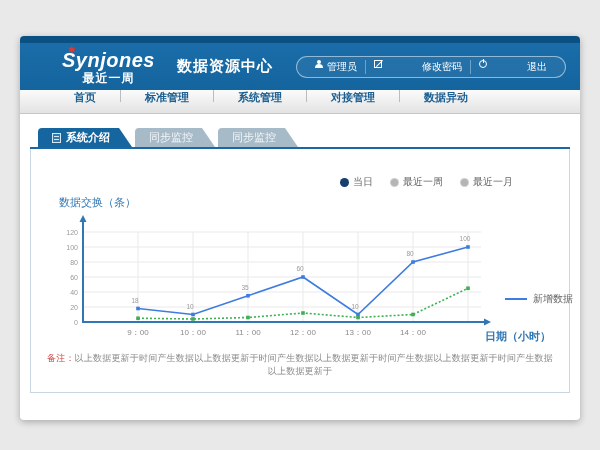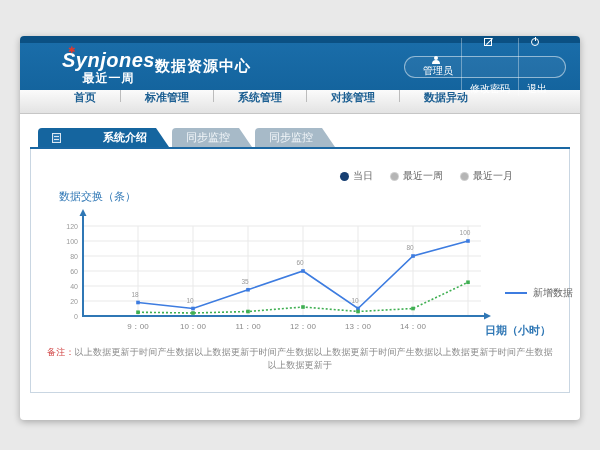--- a/index.html
+++ b/index.html
@@ -16,62 +16,61 @@
   }
   .top-strip { height:7px; background:#0b5083; }
   .header {
     height:47px; background:linear-gradient(#1a6da9,#14649e);
     display:flex; align-items:center; padding:0 14px; position:relative;
   }
   .logo { display:flex; flex-direction:column; align-items:center; line-height:1; margin-left:28px; position:relative; }
   .logo-en { color:#fff; font-weight:bold; font-style:italic; font-size:20px; letter-spacing:0.5px; }
   .logo-star { position:absolute; top:-4px; left:6px; color:#e0392e; font-size:9px; font-style:normal; }
   .logo-cn { color:#fff; font-weight:bold; font-size:12px; margin-top:2px; letter-spacing:1px; }
-  .header-title { color:#fff; font-size:15px; font-weight:bold; letter-spacing:1px; }
+  .header-title { color:#fff; font-size:15px; font-weight:bold; margin-left:22px; letter-spacing:1px; }
   .user-pill {
     position:absolute; right:14px; top:13px; height:22px;
     border:1px solid rgba(255,255,255,.5); border-radius:12px;
     display:flex; align-items:center; padding:0 10px;
     background:rgba(255,255,255,.06);
   }
-  .user-item { display:flex; align-items:center; color:#fff; font-size:10px; padding:0 8px; cursor:pointer; white-space:nowrap;flex-direction:column; }
+  .user-item { display:flex; color:#fff; font-size:10px; padding:0 8px; cursor:pointer; white-space:nowrap; }
   .user-item + .user-item { border-left:1px solid rgba(255,255,255,.35);gap:36px; }
   .mini-ic { display:inline-block; margin-right:4px; }
   .nav {
     height:24px; background:linear-gradient(#fbfbfb,#e3e3e3);
     border-bottom:1px solid #c6c6c6;
     display:flex; align-items:flex-start; padding-left:30px;
   }
   .nav-item {
     color:#1c5f92; font-size:11px; font-weight:bold; padding:0 24px; cursor:pointer; white-space:nowrap;
   }
   .nav-sep { width:1px; height:12px; background:#bcbcbc; }
   .content { padding:14px 10px 0 10px; }
   .tabbar { display:flex; border-bottom:2px solid #1a67a3; padding-left:8px; }
   .tab {
     height:19px; display:flex; align-items:center; font-size:11px;
     padding:0 22px 0 14px; cursor:pointer; position:relative;
     clip-path:polygon(0 0, calc(100% - 13px) 0, 100% 100%, 0 100%);
     border-top-left-radius:4px;
-    gap:37px;
   }
   .tab.active { background:#15659f; color:#fff; font-weight:bold; z-index:2; }
   .tab.inactive { background:#a7bac8; color:#f2f6f9; margin-left:3px; z-index:1; }
   .tab .doc-ic {
     width:9px; height:10px; border:1px solid #d8e6f2; background:#2f7ab3;
     margin-right:5px; position:relative;
   }
   .tab .doc-ic::before, .tab .doc-ic::after {
     content:""; position:absolute; left:1px; right:1px; height:1px; background:#d8e6f2;
   }
   .tab .doc-ic::before { top:2px; }
   .tab .doc-ic::after { top:5px; }
   .panel {
     border:1px solid #c9d6e2; border-top:none; background:#fff;
-    height:244px; position:relative; padding:14px 12px 0 12px;
+    height:244px; position:relative; padding:20px 12px 0 12px;
   }
   .radio-row { display:flex; justify-content:flex-end; gap:18px; padding:6px 44px 0 0; }
   .radio-item { display:flex; align-items:center; font-size:10px; color:#666; cursor:pointer; }
   .radio-dot { width:7px; height:7px; border-radius:50%; margin-right:5px; }
   .radio-dot.sel { background:#173f72; box-shadow:0 0 0 1px #173f72; }
   .radio-dot.unsel { background:#b5b5b5; box-shadow:0 0 0 1px #cfcfcf; }
   .ylabel { color:#2f77b5; font-size:11px; font-weight:normal; margin:6px 0 2px 16px; }
   .chart-row { position:relative; display:flex; }
   .side-legend { display:flex; flex-direction:row; gap:12px; margin:38px 0 0 10px; }
   .legend-item { display:flex; align-items:center; font-size:10px; color:#666; white-space:nowrap; }

